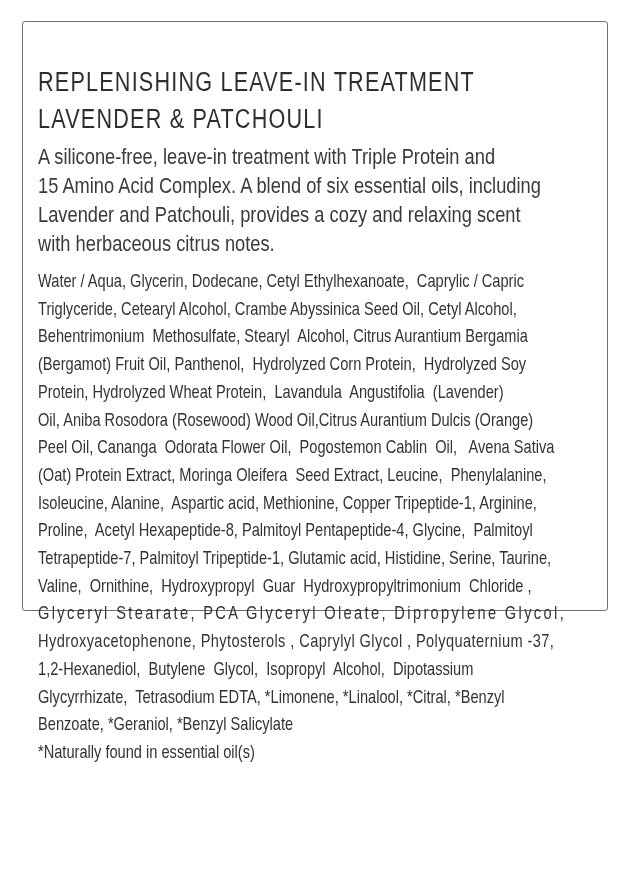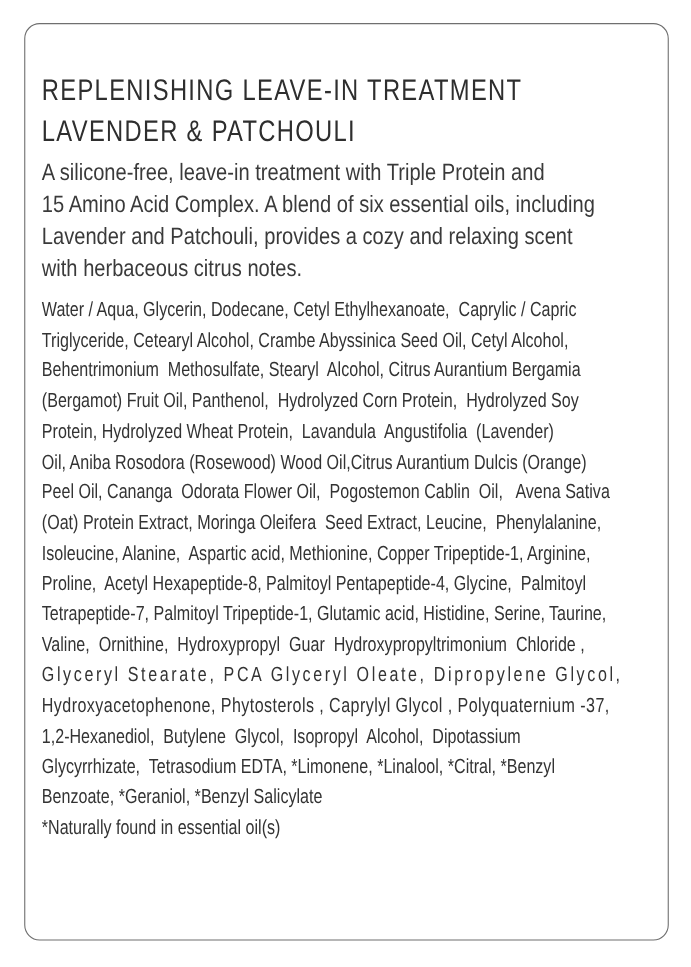--- a/index.html
+++ b/index.html
@@ -13,24 +13,24 @@
     width: 628px;
     height: 879px;
     background: #ffffff;
     overflow: hidden;
   }
   .card {
     position: absolute;
     left: 22px;
     top: 21px;
     width: 586px;
-    height: 834px;
+    height: 590px;
     box-sizing: border-box;
     border: 1.5px solid #6f6f6f;
-    border-radius: 14px;
+    border-radius: 3px;
     background: #ffffff;
   }
   .content {
     padding: 42px 12px 0 15px;
   }
   .title {
     margin: 0;
     font-size: 27px;
     font-weight: 400;
     line-height: 37px;

